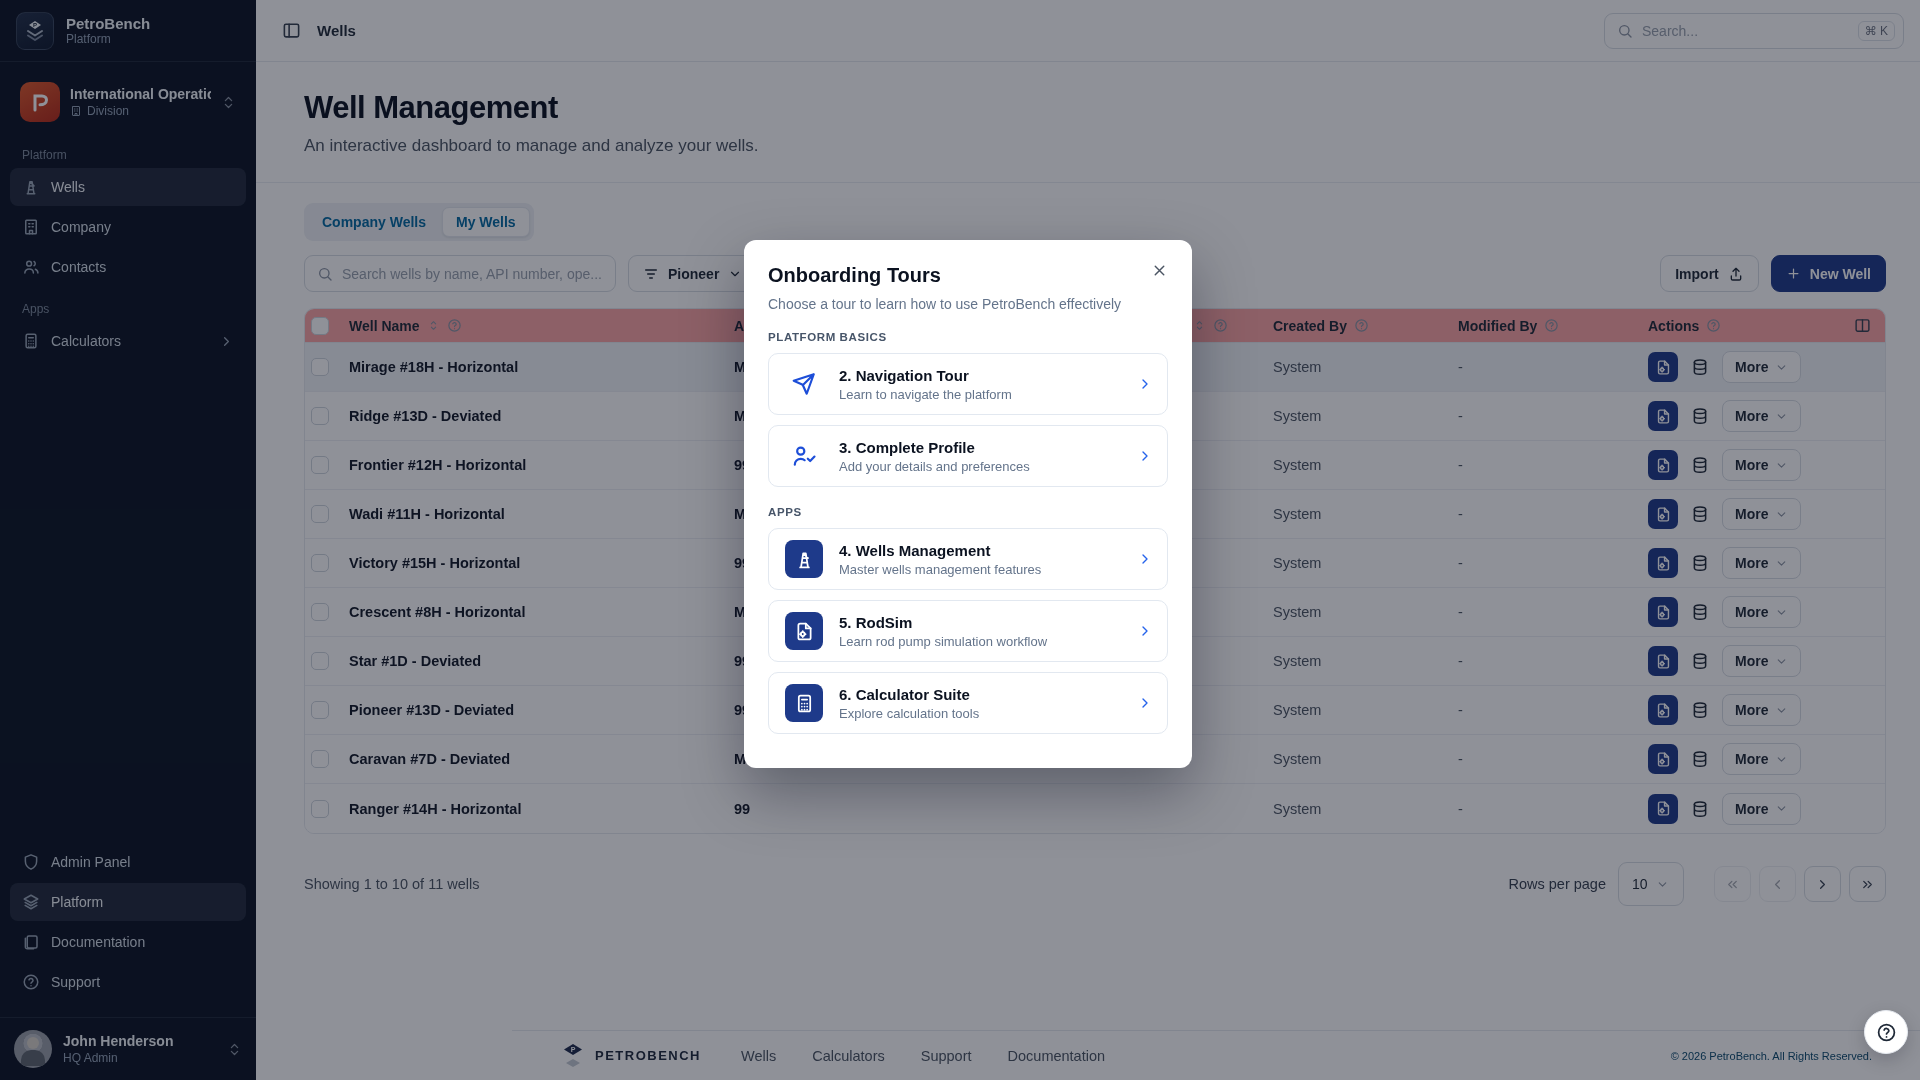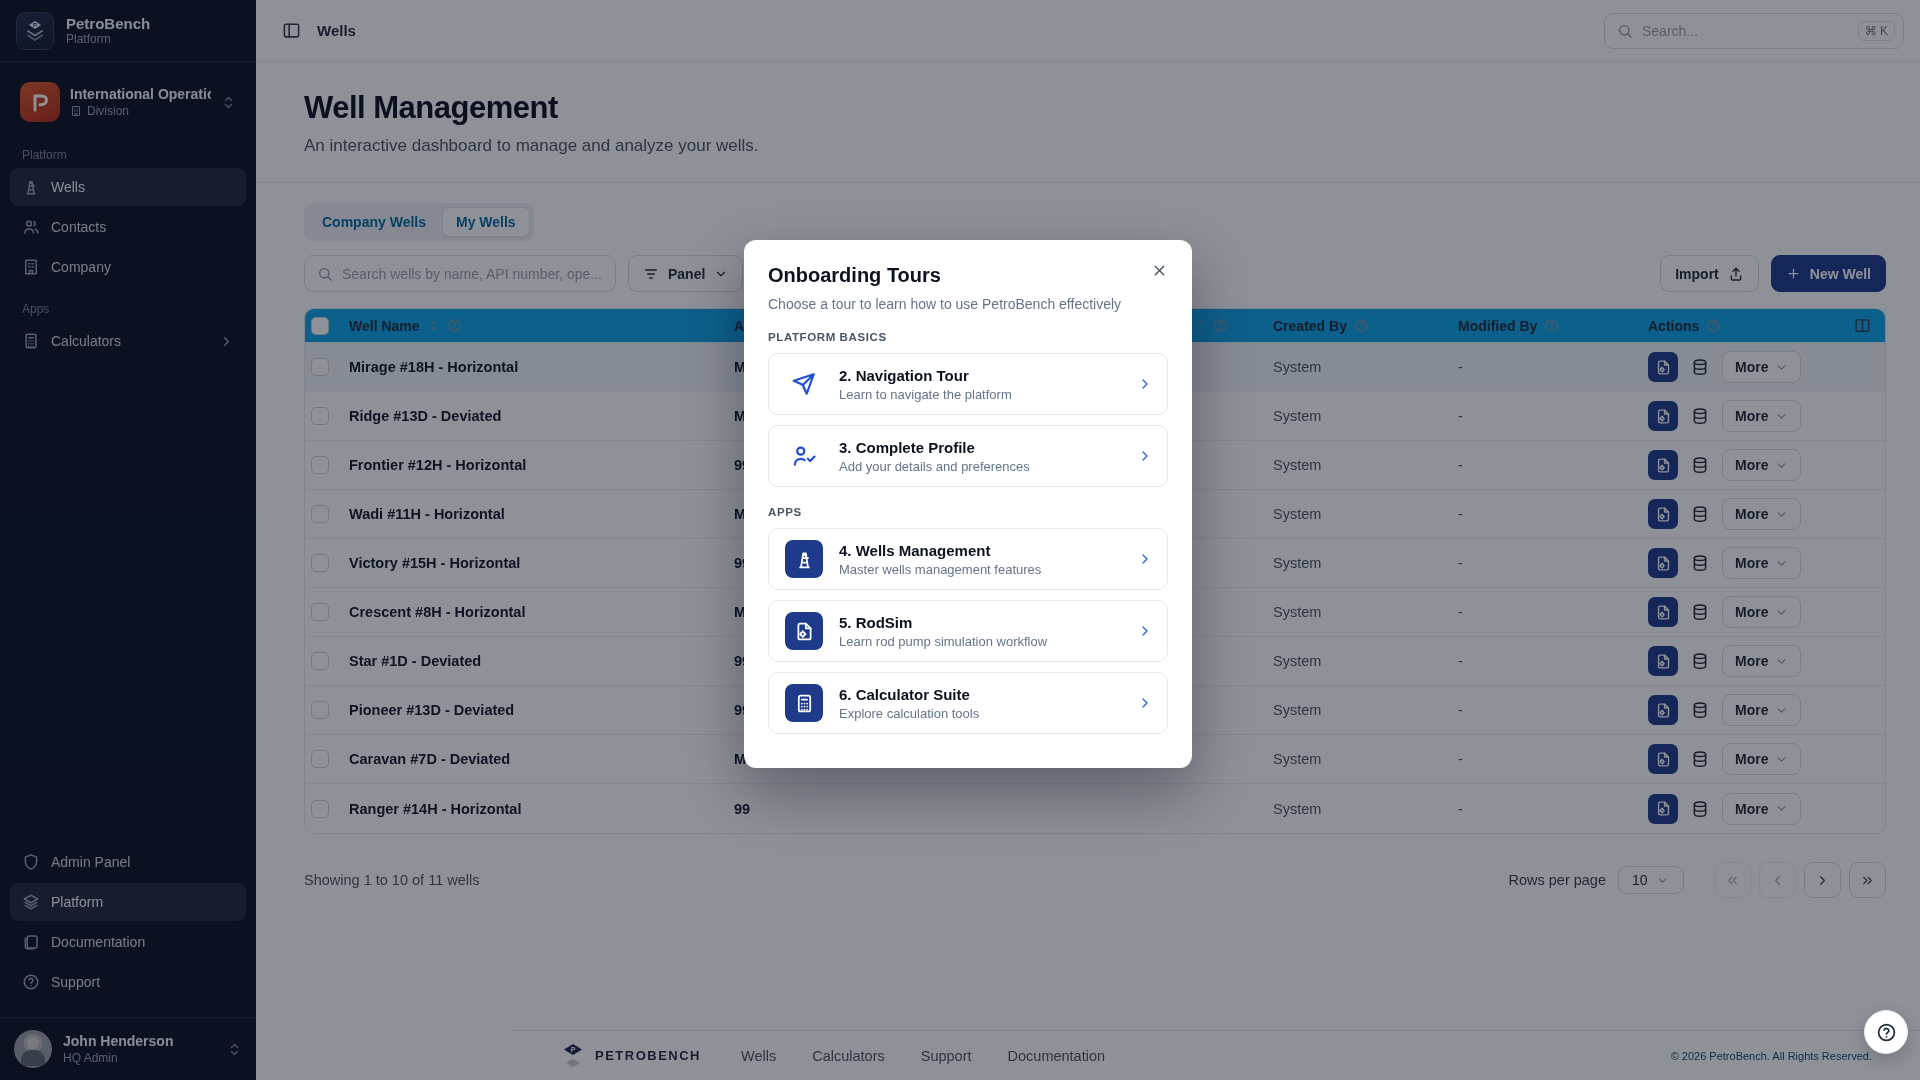--- a/index.html
+++ b/index.html
@@ -58,42 +58,42 @@
   .well-search { width:312px; height:37px; border:1px solid #d7dce3; border-radius:9px; display:flex; align-items:center; gap:9px; padding:0 12px; color:#8b94a3; }
   .well-search input { border:none; outline:none; flex:1; font-size:14px; color:#334155; font-family:inherit; min-width:0; }
   .well-search input::placeholder { color:#98a1ae; }
   .btn { height:37px; border:1px solid #d7dce3; background:#fff; border-radius:9px; display:inline-flex; align-items:center; gap:9px; padding:0 14px; font-size:14px; font-weight:bold; color:#1f2937; cursor:pointer; font-family:inherit; }
   .btn-primary { background:#1e3a8a; border-color:#1e3a8a; color:#fff; }
   .toolbar .spacer { flex:1; }
 
   
   .table { margin-top:16px; border:1px solid #e5e9ef; border-radius:10px; overflow:hidden; }
   .trow { display:grid; grid-template-columns:44px 385px 455px 70px 185px 190px 1fr; align-items:center; }
-  .thead { height:34px; background:#0ea5e9; border-bottom:1px solid #e5e9ef; color:#1f2937; font-size:14px; font-weight:bold; }
+  .thead { height:34px; background:#fca5a5; border-bottom:1px solid #e5e9ef; color:#1f2937; font-size:14px; font-weight:bold; }
   .th { display:flex; align-items:center; gap:7px; padding:0 14px 0 0; color:#1f2937; }
   .muted-ic { color:#8b94a3; }
   .tbody .trow { height:49px; border-bottom:1px solid #eceff4; font-size:14.5px; background:#fff; }
   .tbody .trow:last-child { border-bottom:none; }
   .tbody .trow.hl { background:#f1f4f8; }
   .cell { padding-right:14px; display:flex; align-items:center; gap:8px; min-width:0; }
   .cell-check, .th-check { display:flex; justify-content:center; }
   .checkbox { width:18px; height:18px; border:1.5px solid #cdd4dd; border-radius:5px; background:#fff; cursor:pointer; }
   .well-name { font-weight:bold; color:#111827; white-space:nowrap; overflow:hidden; }
   .api-cell { color:#111827; font-weight:bold; white-space:nowrap; overflow:hidden; }
   .dim { color:#4b5563; font-weight:normal; }
   .icon-btn { width:30px; height:30px; border-radius:7px; display:flex; align-items:center; justify-content:center; cursor:pointer; border:none; background:transparent; color:#1f2937; }
   .icon-btn.blue { background:#1e3a8a; color:#fff; }
   .more-btn { height:32px; border:1px solid #d7dce3; border-radius:8px; background:#fff; display:inline-flex; align-items:center; gap:7px; padding:0 12px; font-size:14px; font-weight:bold; color:#1f2937; cursor:pointer; font-family:inherit; }
   .th-actions { display:flex; align-items:center; gap:7px; padding-right:14px; }
   .th-actions .grow { flex:1; }
 
   .pagination { display:flex; align-items:center; margin-top:28px; color:#4b5563; font-size:14.5px; }
   .pagination .spacer { flex:1; }
   .rpp { display:flex; align-items:center; gap:12px; margin-right:22px; color:#374151; }
-  .select { height:28px; min-width:66px; border:1px solid #d7dce3; border-radius:9px; display:inline-flex; align-items:center; gap:8px; padding:0 10px 0 13px; font-size:14px; color:#1f2937; cursor:pointer; background:#fff; }
+  .select { height:44px; min-width:66px; border:1px solid #d7dce3; border-radius:9px; display:inline-flex; align-items:center; gap:8px; padding:0 10px 0 13px; font-size:14px; color:#1f2937; cursor:pointer; background:#fff; }
   .pg-btn { width:37px; height:36px; border:1px solid #d7dce3; border-radius:9px; background:#fff; display:inline-flex; align-items:center; justify-content:center; color:#374151; cursor:pointer; margin-left:8px; }
   .pg-btn.disabled { opacity:.45; }
 
   
   .footer { position:absolute; left:256px; right:0; bottom:0; height:50px; border-top:1px solid #e5e9ef; background:#fff; display:flex; align-items:center; padding:0 48px; gap:40px; }
   .f-brand { display:flex; align-items:center; gap:9px; }
   .f-wordmark { font-size:13px; font-weight:bold; letter-spacing:1.5px; color:#1e293b; }
   .f-links { display:flex; gap:36px; }
   .f-link { font-size:14.5px; color:#4b5563; cursor:pointer; }
   .f-copy { margin-left:auto; font-size:11px; color:#0c4a6e; white-space:nowrap; }
@@ -171,36 +171,36 @@
                 <path d="M8 21L10.5 5h3L16 21M7 21h10M9.2 15.5h5.6M9.9 10.5h4.2M10.5 5l5.5 5.5"></path>
               </svg>
             </span>
            <span>Wells</span>
            <span class="grow"></span>
 
          </div>
           <div class="sb-item">
            <span class="ic-wrap">
               <svg class="ic" width="18" height="18" viewBox="0 0 24 24">
-                <circle cx="9.5" cy="7.5" r="3.2"></circle>
-                <path d="M3.8 20c0-3.2 2.5-5.3 5.7-5.3s5.7 2.1 5.7 5.3M16 4.7a3.2 3.2 0 0 1 0 5.6M17.8 14.9c2 .7 3.4 2.3 3.4 5.1"></path>
-              </svg>
-            </span>
-           <span>Contacts</span>
+                <rect x="5" y="3" width="14" height="18" rx="1"></rect>
+                <path d="M9 7.5h1.5M13.5 7.5H15M9 11.5h1.5M13.5 11.5H15M10 21v-4.5h4V21"></path>
+              </svg>
+            </span>
+           <span>Company</span>
            <span class="grow"></span>
 
          </div>
           <div class="sb-item">
            <span class="ic-wrap">
               <svg class="ic" width="18" height="18" viewBox="0 0 24 24">
-                <rect x="5" y="3" width="14" height="18" rx="1"></rect>
-                <path d="M9 7.5h1.5M13.5 7.5H15M9 11.5h1.5M13.5 11.5H15M10 21v-4.5h4V21"></path>
-              </svg>
-            </span>
-           <span>Company</span>
+                <circle cx="9.5" cy="7.5" r="3.2"></circle>
+                <path d="M3.8 20c0-3.2 2.5-5.3 5.7-5.3s5.7 2.1 5.7 5.3M16 4.7a3.2 3.2 0 0 1 0 5.6M17.8 14.9c2 .7 3.4 2.3 3.4 5.1"></path>
+              </svg>
+            </span>
+           <span>Contacts</span>
            <span class="grow"></span>
 
          </div>
         </div>
         <div class="sb-section-label">Apps</div>
         <div class="sb-nav">
           <div class="sb-item">
            <span class="ic-wrap">
               <svg class="ic" width="18" height="18" viewBox="0 0 24 24">
                 <rect x="5.5" y="3" width="13" height="18" rx="2"></rect>
@@ -315,21 +315,21 @@
               </svg>
             </span>
           <input placeholder="Search wells by name, API number, ope..." style="">
         </div>
         <button class="btn">
           <span>
               <svg class="ic" width="16" height="16" viewBox="0 0 24 24">
                 <path d="M4 6h16M7 12h10M10 18h4"></path>
               </svg>
             </span>
-          <span>Panel</span>
+          <span>Pioneer</span>
           <span>
               <svg class="ic" width="14" height="14" viewBox="0 0 24 24">
                 <path d="M6 9l6 6 6-6"></path>
               </svg>
             </span>
         </button>
         <span class="spacer"></span>
         <button class="btn">
           <span>Import</span>
           <span>

